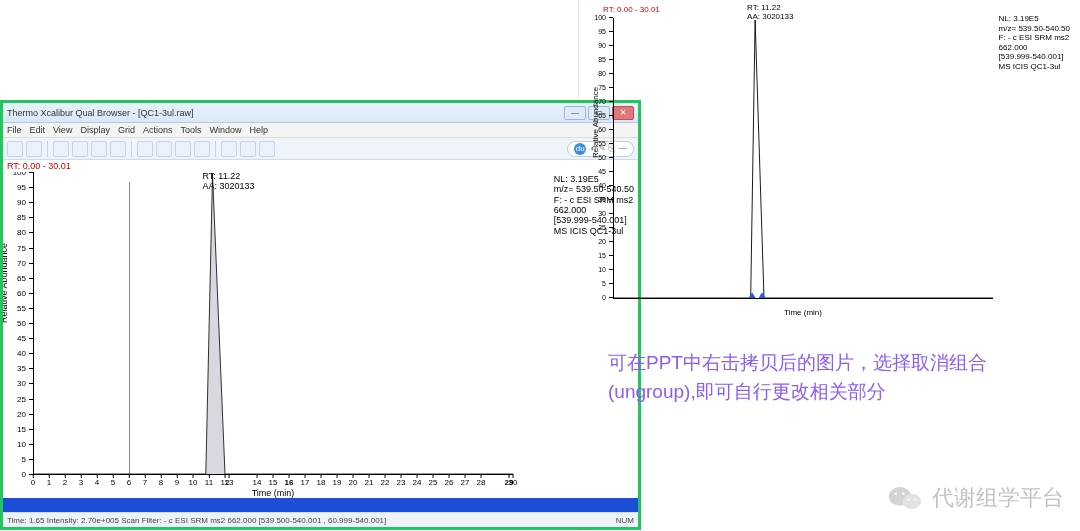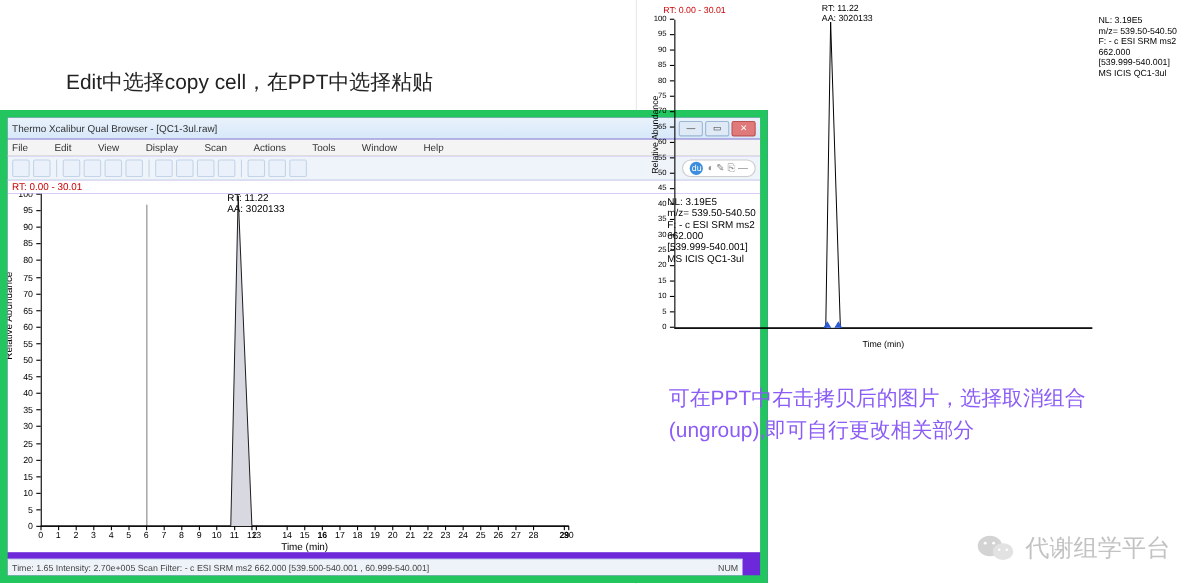--- a/index.html
+++ b/index.html
@@ -1,26 +1,26 @@
 <!DOCTYPE html>
 <html><head>
 <meta charset="utf-8">
 <style>
   *{box-sizing:border-box;margin:0;padding:0;}
   body{width:1080px;height:531px;background:#fff;font-family:"Microsoft YaHei",Arial,sans-serif;position:relative;overflow:hidden;}
   .left{position:absolute;left:0;top:0;width:577px;height:531px;}
   .right{position:absolute;left:583px;top:0;width:497px;height:531px;}
   .caption{font-size:19px;color:#222;}
   .caption-left{position:absolute;left:60px;top:62px;}
-  .app-window{position:absolute;left:0;top:100px;width:698px;height:430px;border:7px solid #22c55e;background:#6d28d9;}
+  .app-window{position:absolute;left:0;top:100px;width:641px;height:430px;border:3px solid #22c55e;background:#1d4ed8;}
   .titlebar{height:20px;background:linear-gradient(#e9f2fb,#d7e8f9);border-bottom:1px solid #b6c8dc;display:flex;align-items:center;justify-content:space-between;padding:0 4px;font-size:9px;color:#333;}
   .win-btns{display:flex;gap:2px;}
   .win-btn{width:22px;height:14px;background:#dfeaf6;border:1px solid #9bb7d4;border-radius:2px;display:flex;align-items:center;justify-content:center;font-size:8px;}
   .win-btn.close{background:#e07a7a;color:#fff;border-color:#c04f4f;}
-  .menubar{height:15px;background:#f4f4f4;border-bottom:1px solid #dcdcdc;display:flex;gap:24px;padding:0 4px;font-size:9px;color:#333;align-items:center;}
+  .menubar{height:15px;background:#f4f4f4;border-bottom:1px solid #dcdcdc;display:flex;gap:8px;padding:0 4px;font-size:9px;color:#333;align-items:center;}
   .toolbar{height:22px;background:#eff4fa;border-bottom:1px solid #cfdceb;display:flex;align-items:center;padding:0 4px;gap:3px;}
   .tb-btn{width:16px;height:16px;background:#eaf1fa;border:1px solid #c3d4e8;border-radius:2px;}
   .tb-sep{width:1px;height:16px;background:#c3d4e8;margin:0 2px;}
   .search-pill{margin-left:auto;display:flex;align-items:center;gap:4px;background:#fff;border:1px solid #ccc;border-radius:10px;height:16px;padding:0 6px;font-size:9px;color:#888;}
   .du-circle{width:12px;height:12px;border-radius:50%;background:#3b8ede;color:#fff;font-size:8px;display:flex;align-items:center;justify-content:center;}
   .filebar{height:18px;background:#fff;border-bottom:1px solid #dcdcdc;display:flex;align-items:center;padding:0 4px;font-size:9px;color:#1046c0;justify-content:space-between;}
   .rt-bar{height:12px;background:#fff;font-size:9px;color:#c00;padding-left:4px;display:flex;align-items:center;}
   .plot-area{position:relative;width:100%;height:326px;background:#fff;overflow:hidden;}
   .nl-info{position:absolute;right:4px;top:2px;font-size:9px;color:#000;line-height:1.15;}
   .peak-label{position:absolute;font-size:9px;color:#000;line-height:1.1;}
@@ -29,21 +29,21 @@
   .x-axis{left:30px;top:302px;width:480px;height:1px;}
   .y-ticks{position:absolute;left:0;top:0;width:30px;height:302px;}
   .y-tick{position:absolute;right:0;display:flex;align-items:center;font-size:8px;color:#000;}
   .y-tick span{margin-right:3px;}
   .y-tick::after{content:"";width:4px;height:1px;background:#000;}
   .x-ticks{position:absolute;left:30px;top:302px;width:480px;height:20px;}
   .x-tick{position:absolute;top:0;font-size:8px;color:#000;transform:translateX(-50%);text-align:center;}
   .x-tick::before{content:"";display:block;width:1px;height:4px;background:#000;margin:0 auto;}
   .y-label{position:absolute;left:-4px;top:151px;transform:rotate(-90deg);transform-origin:left top;font-size:9px;color:#000;white-space:nowrap;}
   .x-label{position:absolute;left:30px;top:316px;width:480px;text-align:center;font-size:9px;color:#000;}
-  .statusbar{position:absolute;left:0;bottom:0;right:16px;height:15px;background:#eef3f9;border-top:1px solid #cfdceb;font-size:8px;color:#444;display:flex;align-items:center;justify-content:space-between;padding:0 4px;}
+  .statusbar{position:absolute;left:0;bottom:0;right:0;height:15px;background:#eef3f9;border-top:1px solid #cfdceb;font-size:8px;color:#444;display:flex;align-items:center;justify-content:space-between;padding:0 4px;}
   .vline{position:absolute;top:10px;width:1px;height:292px;background:#888;}
   
   .right-plot{position:absolute;left:0;top:0;width:497px;height:320px;}
   .rp-rtbar{position:absolute;left:20px;top:5px;font-size:8px;color:#c00;}
   .rp-info{position:absolute;right:10px;top:14px;font-size:8px;color:#000;line-height:1.2;}
   .rp-axes{position:absolute;left:30px;top:18px;width:380px;height:280px;}
   .rp-y{position:absolute;left:0;top:0;width:1px;height:280px;background:#000;}
   .rp-x{position:absolute;left:0;top:280px;width:380px;height:1px;background:#000;}
   .rp-yticks .y-tick{font-size:7px;}
   .rp-ylabel{position:absolute;left:8px;top:158px;transform:rotate(-90deg);transform-origin:left top;font-size:8px;color:#000;white-space:nowrap;}
@@ -53,37 +53,36 @@
   .wx-icon{width:34px;height:28px;position:relative;}
   .wx-icon svg{width:100%;height:100%;}
   .divider{position:absolute;left:578px;top:0;width:1px;height:531px;background:#e8e8e8;}
 </style>
 </head>
 <body>
 
 <div class="divider"></div>
 
 <div class="left">
-  <div class="caption caption-left">Edit中选择copy cell，在PPT中选择粘贴</div>
 
   <div class="app-window">
     <div class="titlebar">
       <span>Thermo Xcalibur Qual Browser - [QC1-3ul.raw]</span>
       <div class="win-btns">
         <div class="win-btn">—</div>
         <div class="win-btn">▭</div>
         <div class="win-btn close">✕</div>
       </div>
     </div>
     <div class="menubar">
       <span>File</span>
       <span>Edit</span>
       <span>View</span>
       <span>Display</span>
-      <span>Scan</span>
+      <span>Grid</span>
       <span>Actions</span>
       <span>Tools</span>
       <span>Window</span>
       <span>Help</span>
     </div>
     <div class="toolbar">
       <div class="tb-btn"></div>
       <div class="tb-btn"></div>
       <div class="tb-sep"></div>
       <div class="tb-btn"></div>

